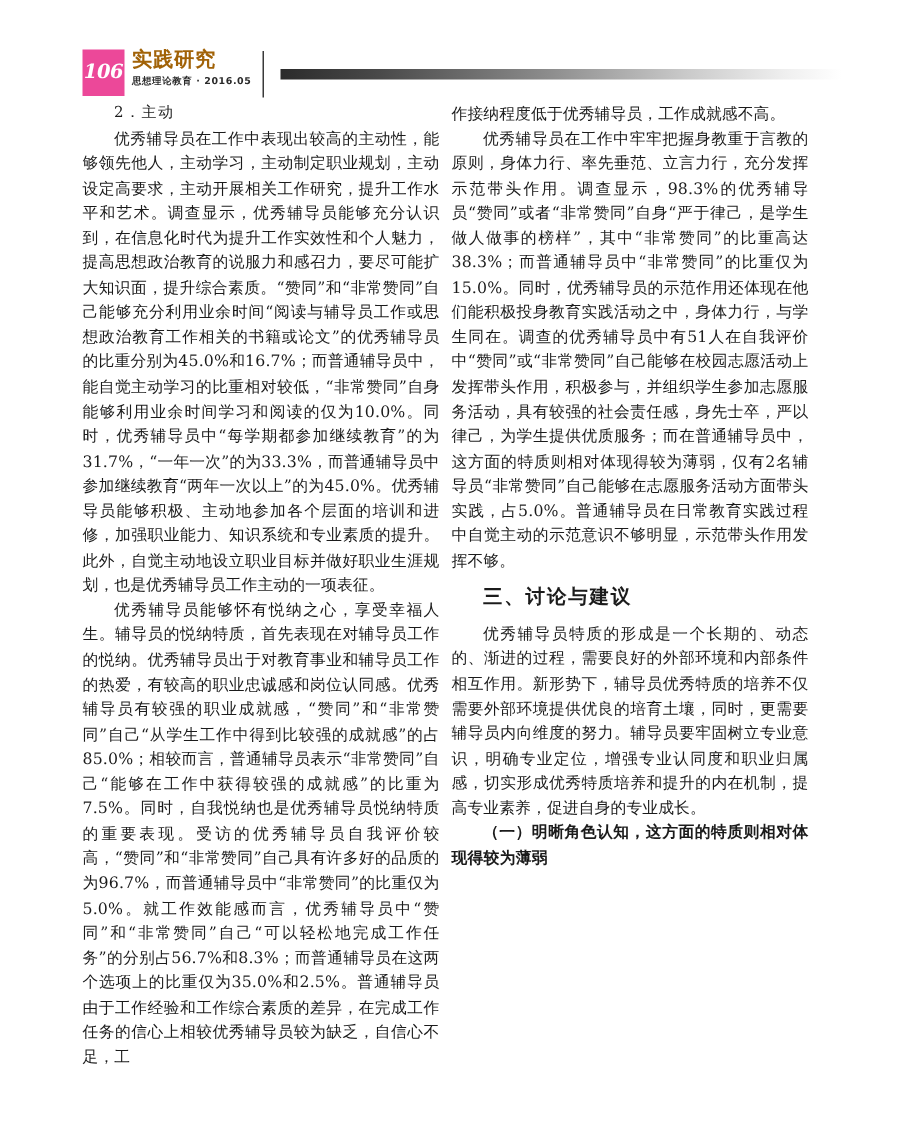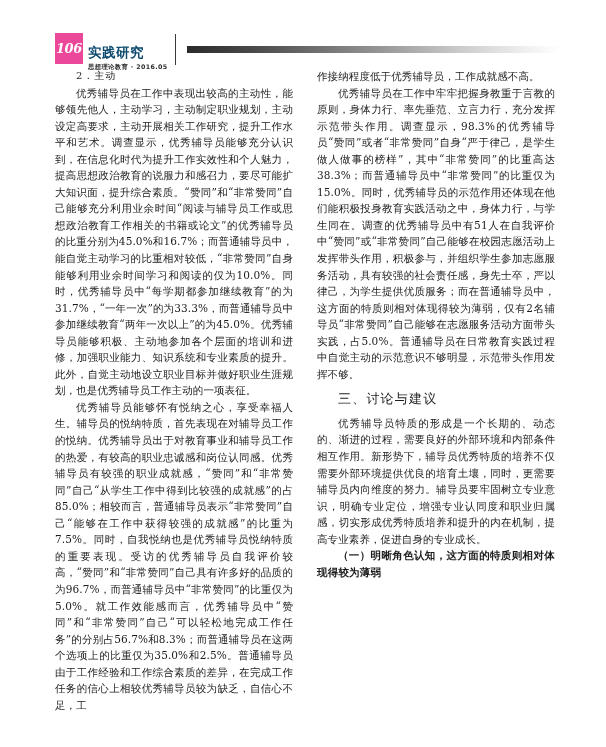--- a/index.html
+++ b/index.html
@@ -53,23 +53,22 @@
     flex: none;
     padding-top: 0px;
   }
 
   .head-title {
     font-family: "DejaVu Sans", "Liberation Sans", sans-serif;
     font-weight: 700;
     font-size: 13.5px;
     line-height: 15px;
     letter-spacing: 0.5px;
-    color: #0c4a6e;
+    color: #a16207;
     white-space: nowrap;
-    margin-top: 12px;
   }
 
   .head-subtitle {
     font-family: "DejaVu Sans", "Liberation Sans", sans-serif;
     font-weight: 700;
     font-size: 6.3px;
     line-height: 10px;
     letter-spacing: 0.4px;
     color: #2b2b2b;
     white-space: nowrap;
@@ -94,21 +93,21 @@
     background: linear-gradient(to right, #2b2b2b 0%, #4a4a4a 18%, #8d8d8d 48%, #c9c9c9 72%, #efefef 90%, #ffffff 100%);
   }
 
   
   .columns {
     position: absolute;
     left: 55px;
     top: 68px;
     width: 500px;
     display: flex;
-    gap: 24px;
+    gap: 8px;
   }
 
   .col {
     width: 238px;
     flex: none;
   }
 
   p {
     margin: 0;
     font-size: 10.5px;
@@ -126,21 +125,21 @@
 
   p.sub-num {
     text-indent: 21px;
     font-size: 10px;
     letter-spacing: 1px;
   }
 
   p.section-head {
     text-indent: 21px;
     font-family: "DejaVu Sans", "Liberation Sans", sans-serif;
-    font-weight: 400;
+    font-weight: 700;
     font-size: 13px;
     line-height: 16.55px;
     letter-spacing: 1.2px;
     margin-top: 9px;
     margin-bottom: 7px;
     text-align: right;
   }
 
   p.subsection-head {
     text-indent: 21px;

